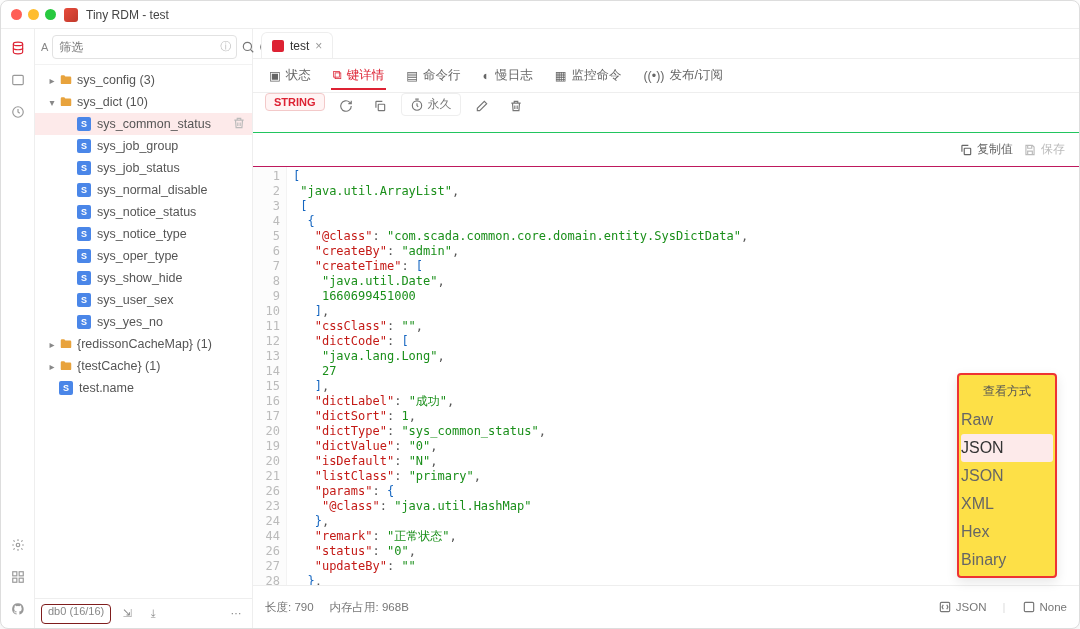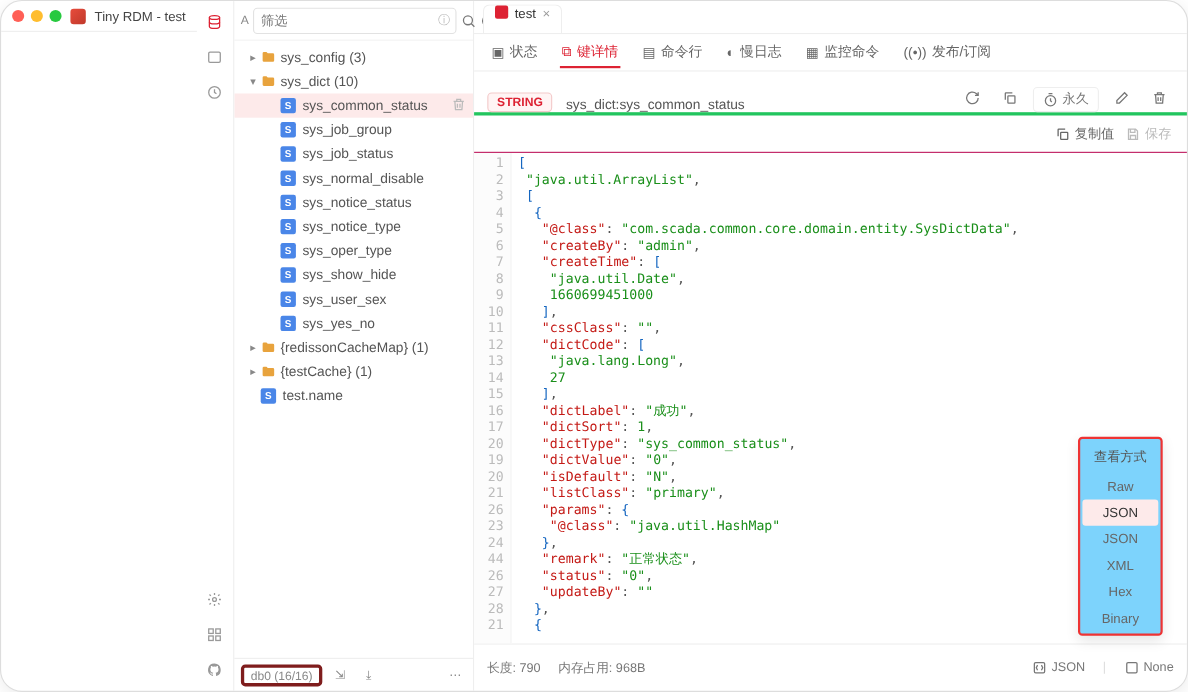--- a/index.html
+++ b/index.html
@@ -1,17 +1,17 @@
 <!DOCTYPE html>
 <html><head>
 <meta charset="utf-8">
 <style>
 * { margin:0; padding:0; box-sizing:border-box; }
 body { font-family:-apple-system,BlinkMacSystemFont,"Segoe UI",sans-serif; font-size:13px; color:#333; background:#fff; overflow:hidden; }
-#app { width:1080px; height:629px; border:1px solid #ddd; border-radius:20px; display:flex; background:#fff; position:relative; box-shadow:0 4px 16px rgba(0,0,0,.08);}
+#app { width:1080px; height:629px; border:1px solid #ddd; border-radius:8px; display:flex; flex-direction:column; background:#fff; position:relative; box-shadow:0 4px 16px rgba(0,0,0,.08);}
 .titlebar { height:28px; display:flex; align-items:center; padding:0 10px; gap:8px; border-bottom:1px solid #eee; }
 .traffic { display:flex; gap:6px; }
 .dot { width:11px; height:11px; border-radius:50%; }
 .dot.r{background:#ff5f56}.dot.y{background:#ffbd2e}.dot.g{background:#27c93f}
 .titlebar .logo{width:14px;height:14px;background:linear-gradient(135deg,#e74c3c,#c0392b);border-radius:3px}
 .titlebar .title{font-size:12px;font-weight:500;color:#444}
 .body{flex:1;display:flex;min-height:0}
 .rail{width:34px;border-right:1px solid #eee;display:flex;flex-direction:column;align-items:center;padding:10px 0;gap:14px}
 .rail .ic{width:18px;height:18px;color:#999;cursor:pointer;display:flex;align-items:center;justify-content:center}
 .rail .ic.active{color:#d23}
@@ -23,49 +23,49 @@
 .sb-top .ib{width:24px;height:24px;display:flex;align-items:center;justify-content:center;color:#777;cursor:pointer;border-radius:4px}
 .tree{flex:1;overflow:auto;padding:4px 0;font-size:12.5px}
 .node{display:flex;align-items:center;height:22px;padding-right:6px;cursor:pointer;position:relative}
 .node.sel{background:#fdeaea}
 .node .caret{width:14px;text-align:center;color:#888;font-size:10px}
 .node .fld{width:14px;height:14px;margin-right:4px}
 .node .keyic{width:14px;height:14px;border-radius:2px;background:#4a86e8;color:#fff;font-size:9px;display:flex;align-items:center;justify-content:center;margin-right:6px;font-weight:600}
 .node .txt{flex:1;white-space:nowrap;overflow:hidden;text-overflow:ellipsis;color:#555}
 .node .del{color:#bbb;font-size:12px}
 .sb-bot{height:30px;border-top:1px solid #eee;display:flex;align-items:center;padding:0 6px;gap:6px;color:#888;font-size:11px}
-.sb-bot .dbsel{border:3px solid #7f1d1d;border-radius:4px;height:20px;padding:0 6px;display:flex;align-items:flex-end}
+.sb-bot .dbsel{border:1px solid #7f1d1d;border-radius:4px;height:20px;padding:0 6px;display:flex;align-items:flex-start}
 .sb-bot .ib{width:20px;text-align:center;cursor:pointer}
 .main{flex:1;display:flex;flex-direction:column;min-width:0}
 .tabs{height:30px;display:flex;align-items:flex-end;border-bottom:1px solid #eee;padding-left:8px}
-.tab{display:flex;gap:6px;height:26px;padding:0 10px;border:1px solid #eee;border-bottom:none;border-radius:6px 6px 0 0;background:#fff;font-size:12px}
+.tab{display:flex;align-items:center;gap:6px;height:26px;padding:0 10px;border:1px solid #eee;border-bottom:none;border-radius:6px 6px 0 0;background:#fff;font-size:12px}
 .tab .dbic{width:12px;height:12px;background:#d23;border-radius:2px}
 .tab .x{color:#999;cursor:pointer}
 .subtabs{height:34px;display:flex;align-items:center;gap:18px;padding:0 14px;border-bottom:1px solid #eee;font-size:12.5px;color:#666}
 .subtabs .st{display:flex;align-items:center;gap:5px;cursor:pointer;padding:4px 2px}
 .subtabs .st.active{color:#d23;border-bottom:2px solid #d23;margin-bottom:-1px}
-.keybar{height:40px;display:flex;align-items:flex-end;gap:8px;padding:0 12px;border-bottom:3px solid #22c55e}
+.keybar{height:40px;display:flex;align-items:flex-start;gap:8px;padding:0 12px;border-bottom:1px solid #22c55e}
 .keybar .typetag{color:#d23;font-weight:600;border:1px solid #f3c9c9;border-radius:4px;padding:2px 8px;font-size:11px;background:#fff4f4}
 .keybar .keyname{flex:1;color:#555;font-size:12.5px;padding-left:4px}
 .keybar .ib,.actbar .ib{width:26px;height:26px;display:flex;align-items:center;justify-content:center;color:#777;border-radius:4px;cursor:pointer}
 .keybar .ttl{display:flex;align-items:center;gap:4px;color:#777;font-size:12px;border:1px solid #eee;border-radius:4px;padding:2px 8px}
 .actbar{height:34px;display:flex;align-items:center;justify-content:flex-end;gap:10px;padding:0 14px;border-bottom:1px solid #be185d}
 .actbar .btn{display:flex;align-items:center;gap:4px;font-size:12px;color:#666;cursor:pointer}
 .actbar .btn.dim{color:#bbb}
 .editor{flex:1;display:flex;min-height:0;font-family:Menlo,Consolas,monospace;font-size:12px;position:relative;overflow:auto}
 .gut{width:34px;text-align:right;color:#bbb;background:#fcfcfc;padding:2px 6px 2px 0;user-select:none;border-right:1px solid #f3f3f3}
 .gut div{height:15px;line-height:15px}
 .code{flex:1;padding:2px 6px;white-space:pre;line-height:15px}
 .tok-b{color:#1566c0}.tok-k{color:#c41a16}.tok-s{color:#1a8f1a}.tok-n{color:#1a8f1a}.tok-p{color:#555}
 .statusbar{height:43px;border-top:1px solid #eee;display:flex;align-items:center;padding:0 12px;gap:16px;font-size:11.5px;color:#777}
 .statusbar .sp{flex:1}
 .statusbar .sel{display:flex;align-items:center;gap:4px;cursor:pointer}
-.popup{position:absolute;right:22px;bottom:50px;width:77px;background:#7dd3fc;border:2px solid #e33;border-radius:4px;box-shadow:0 4px 12px rgba(0,0,0,.1);z-index:10;padding:2px}
+.popup{position:absolute;right:22px;bottom:50px;width:100px;background:#fde047;border:2px solid #e33;border-radius:4px;box-shadow:0 4px 12px rgba(0,0,0,.1);z-index:10;padding:2px}
 .popup .hd{text-align:center;padding:6px 0;font-size:12px;color:#555}
-.popup .opt{padding:5px 0;text-align:center;font-size:12px;color:#666;cursor:pointer;border-radius:3px}
+.popup .opt{padding:5px 0;text-align:left;font-size:16px;color:#666;cursor:pointer;border-radius:3px}
 .popup .opt.sel{background:#fdeaea;color:#333}
 svg{width:14px;height:14px}
 .fld-svg{fill:#e8a33d}
 </style>
 </head>
 <body>
 
 <div id="app">
   <div class="titlebar">
     <div class="traffic">
@@ -271,21 +271,20 @@
             <span>▦</span>
             <span>监控命令</span>
           </div>
           <div class="st">
             <span>((•))</span>
             <span>发布/订阅</span>
           </div>
         </div>
       <div class="keybar">
         <div class="typetag">STRING</div>
-        <div class="keyname">sys_dict:sys_common_status</div>
         <div class="ib">
             <svg viewBox="0 0 24 24" fill="none" stroke="currentColor" stroke-width="2">
               <path d="M21 12a9 9 0 11-3-6.7L21 8M21 3v5h-5"></path>
             </svg>
           </div>
         <div class="ib">
             <svg viewBox="0 0 24 24" fill="none" stroke="currentColor" stroke-width="2">
               <rect x="9" y="9" width="11" height="11" rx="1"></rect>
               <path d="M5 15V5a1 1 0 011-1h10"></path>
             </svg>

